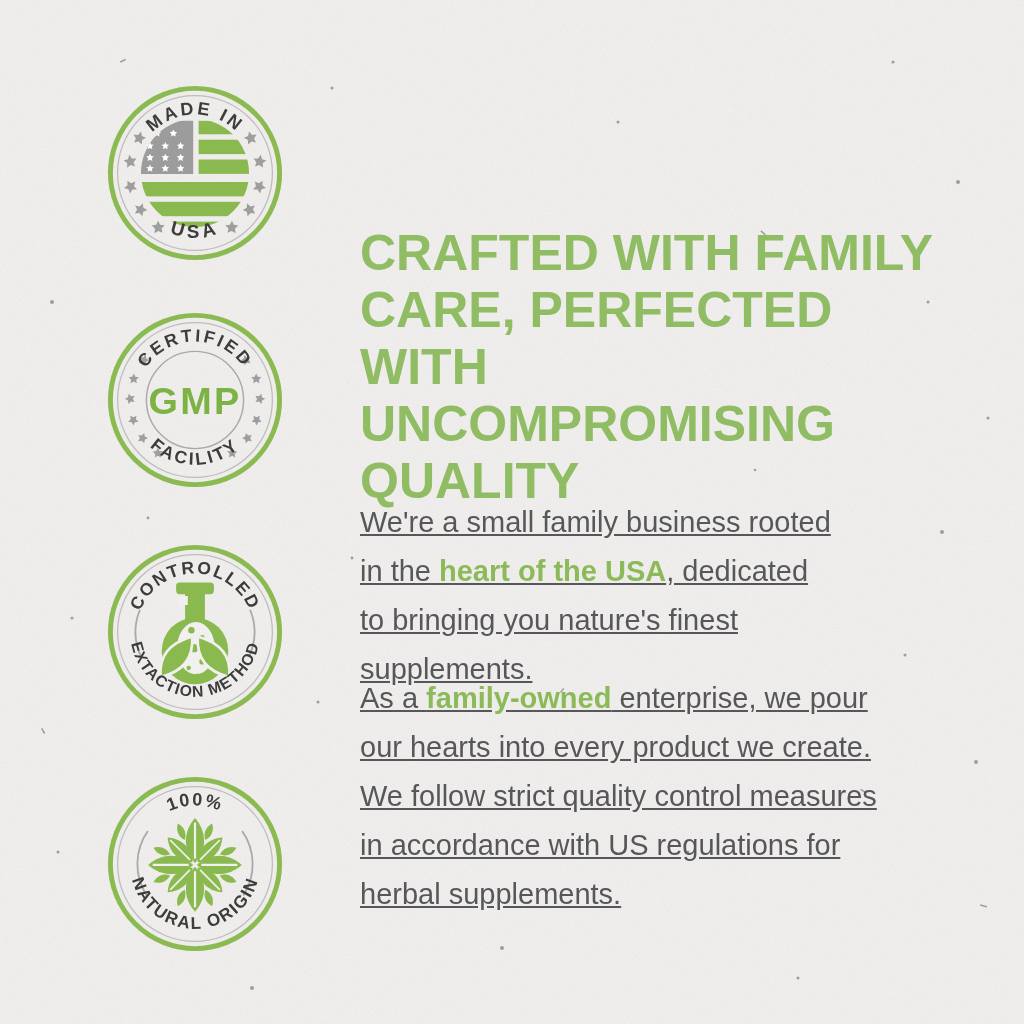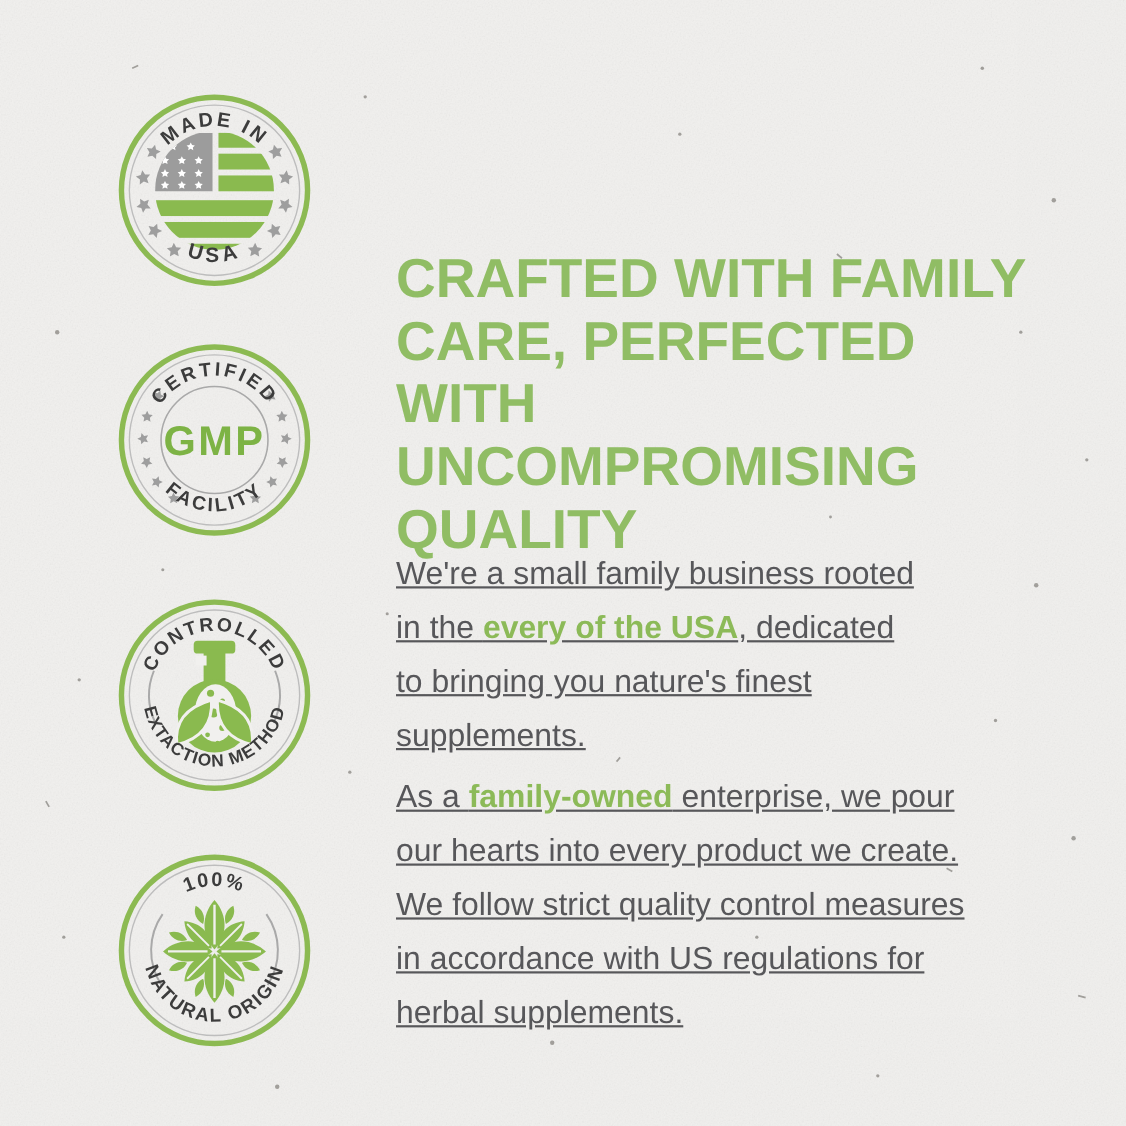--- a/index.html
+++ b/index.html
@@ -20,21 +20,21 @@
     white-space:pre-line;
   }
   .para{
     position:absolute;left:0;width:560px;
     font-size:29px;line-height:49px;font-weight:400;
     color:var(--text_body,#57575a);
     white-space:pre-line;
     text-decoration:underline;
   }
   .para.p1{top:469px;}
-  .para.p2{top:672px;}
+  .para.p2{top:645px;}
   .para .hl{color:var(--green_highlight,#8cba58);font-weight:700;}
   svg text{font-family:"Liberation Sans",sans-serif;}
 </style>
 </head>
 <body>
 
 <svg class="bg-texture" width="1024" height="1024" viewBox="0 0 1024 1024">
   <defs>
     <filter id="grain" x="0" y="0" width="100%" height="100%">
       <feTurbulence type="fractalNoise" baseFrequency="0.7" numOctaves="2" stitchTiles="stitch"></feTurbulence>
@@ -249,21 +249,21 @@
   </svg>
 
 </div>
 
 <div class="content-col">
   <h1 class="heading">CRAFTED WITH FAMILY
 CARE, PERFECTED WITH
 UNCOMPROMISING
 QUALITY</h1>
   <p class="para p1"><span>We're a small family business rooted
-in the </span><span class="hl">every of the USA</span><span>, dedicated
+in the </span><span class="hl">heart of the USA</span><span>, dedicated
 to bringing you nature's finest
 supplements.</span></p>
   <p class="para p2"><span>As a </span><span class="hl">family-owned</span><span> enterprise, we pour
 our hearts into every product we create.
 We follow strict quality control measures
 in accordance with US regulations for
 herbal supplements.</span></p>
 </div>
 
 </body></html>

